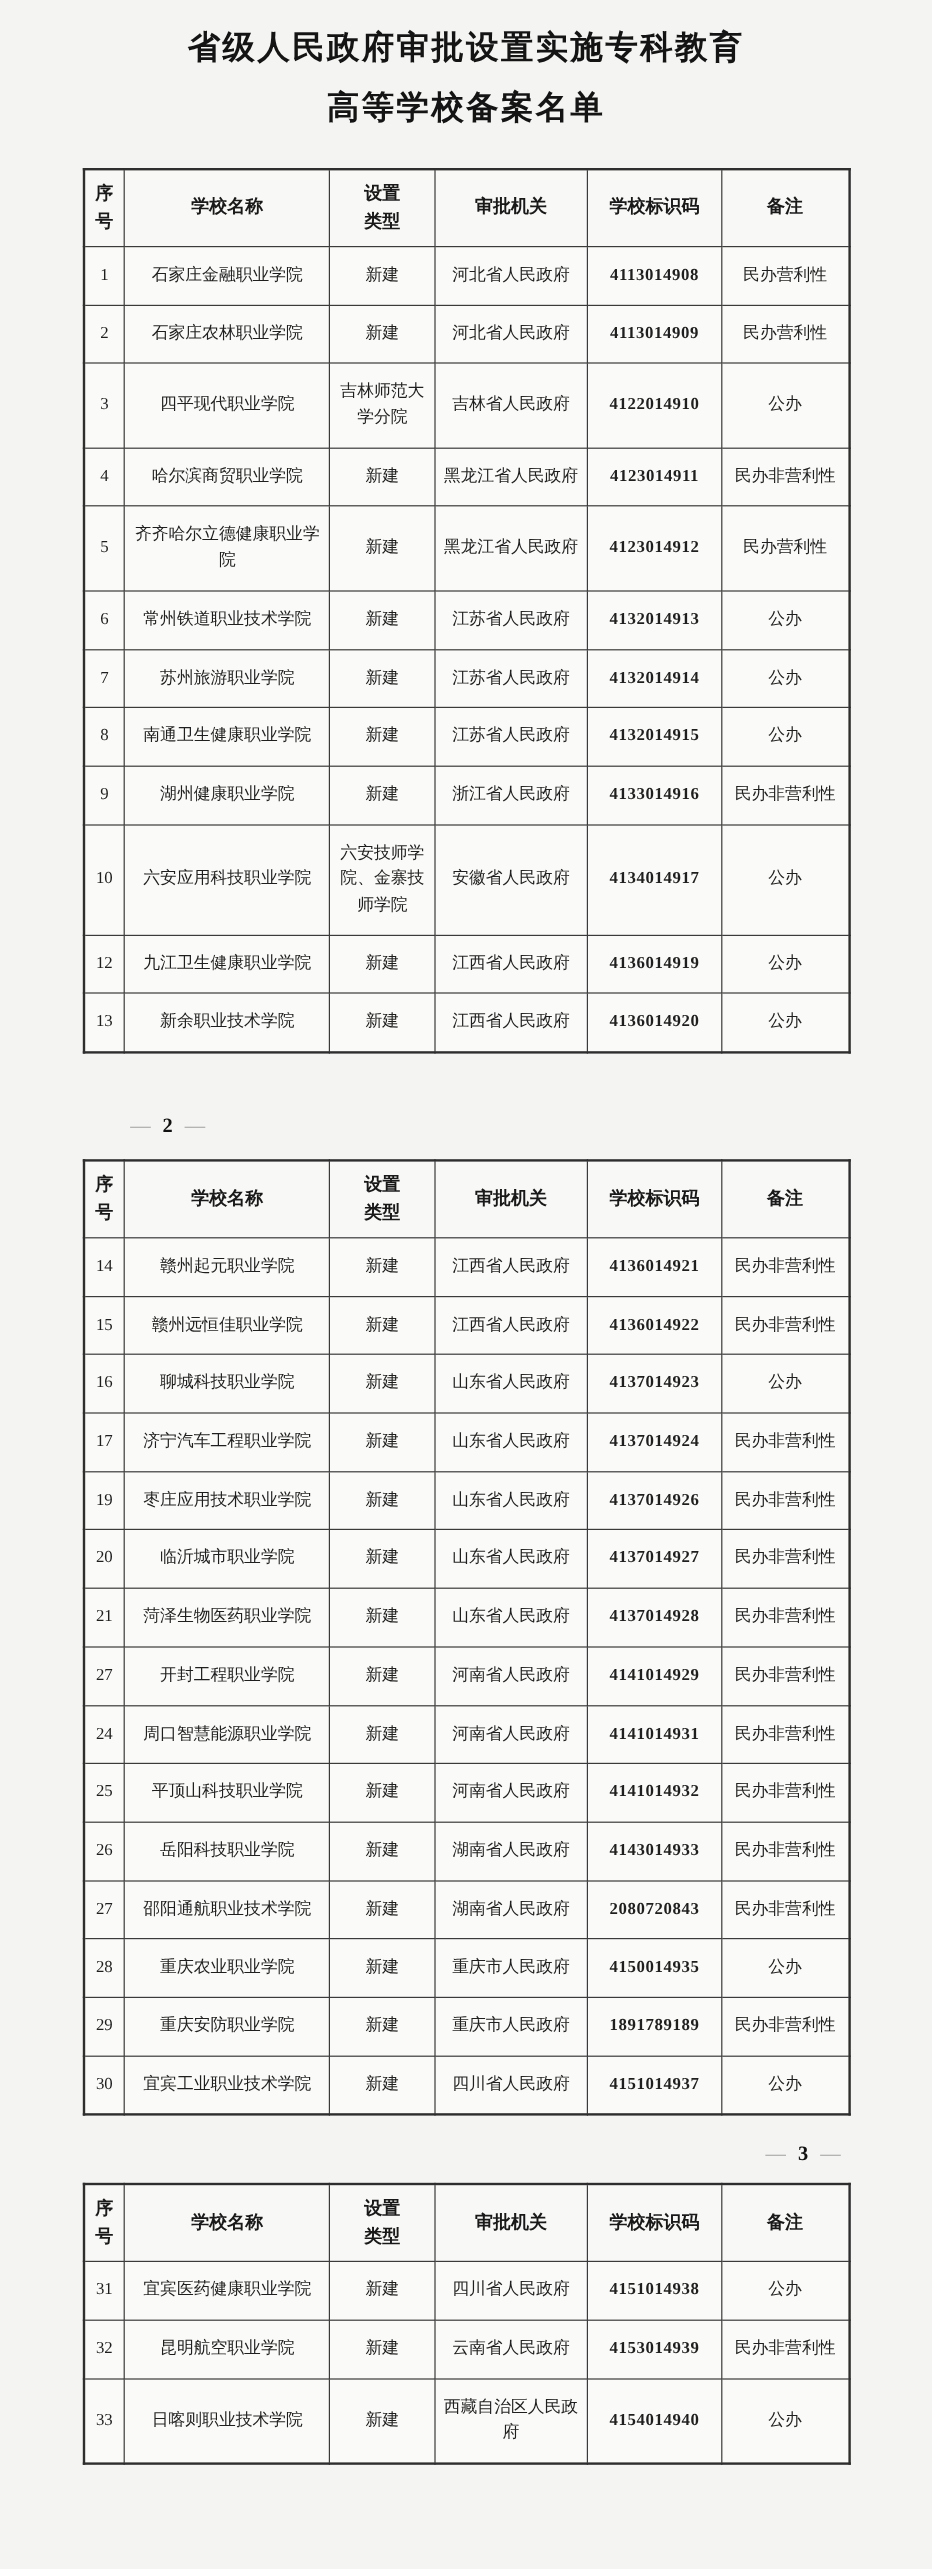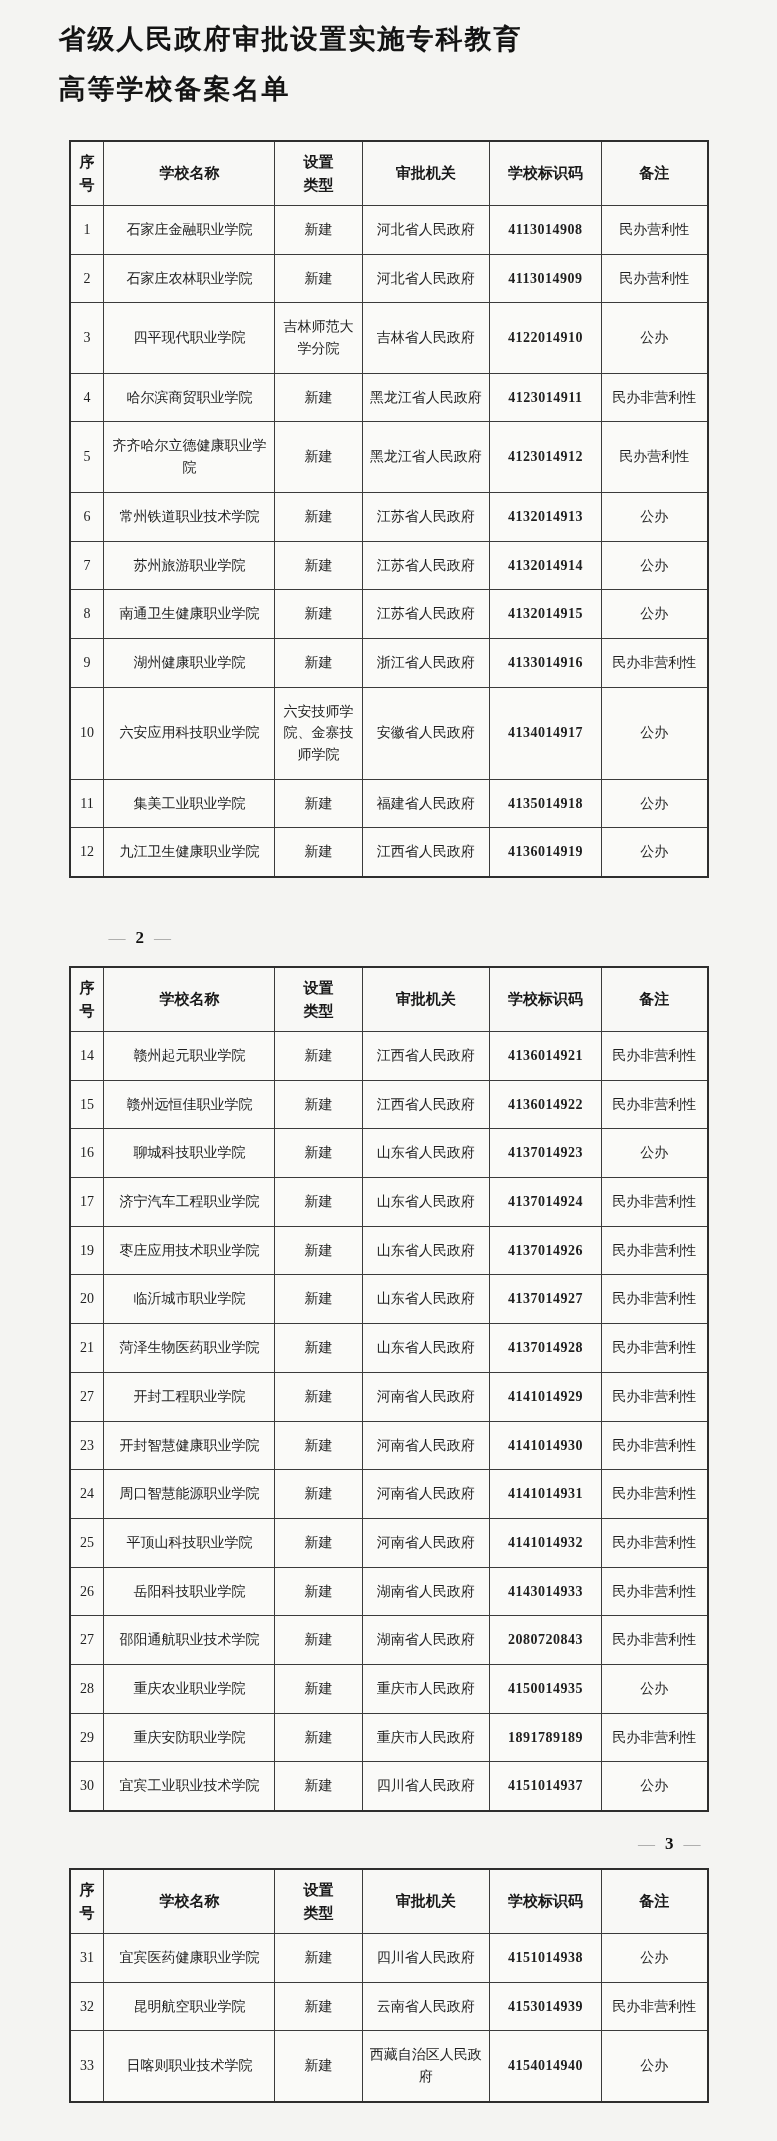--- a/index.html
+++ b/index.html
@@ -11,20 +11,21 @@
   }
   body { width: 777px; }
   .page {
     width: 777px;
     padding: 14px 0 18px 0;
     box-sizing: border-box;
   }
   .title-block {
     width: 660px;
     margin: 0 auto 26px auto;
+    text-align: center;
   }
   .title-line {
     font-size: 27px;
     font-weight: bold;
     line-height: 50px;
     letter-spacing: 2px;
     color: #141414;
   }
   .content {
     width: 640px;
@@ -179,33 +180,33 @@
           </tr>
           <tr>
             <td class="cell-no">10</td>
             <td class="cell-name">六安应用科技职业学院</td>
             <td class="cell-type">六安技师学院、金寨技师学院</td>
             <td class="cell-authority">安徽省人民政府</td>
             <td class="cell-code">4134014917</td>
             <td class="cell-note">公办</td>
           </tr>
           <tr>
-            <td class="cell-no">11</td>
-            <td class="cell-name">集美工业职业学院</td>
-            <td class="cell-type">新建</td>
-            <td class="cell-authority">福建省人民政府</td>
-            <td class="cell-code">4135014918</td>
-            <td class="cell-note">公办</td>
-          </tr>
-          <tr>
             <td class="cell-no">12</td>
             <td class="cell-name">九江卫生健康职业学院</td>
             <td class="cell-type">新建</td>
             <td class="cell-authority">江西省人民政府</td>
             <td class="cell-code">4136014919</td>
+            <td class="cell-note">公办</td>
+          </tr>
+          <tr>
+            <td class="cell-no">13</td>
+            <td class="cell-name">新余职业技术学院</td>
+            <td class="cell-type">新建</td>
+            <td class="cell-authority">江西省人民政府</td>
+            <td class="cell-code">4136014920</td>
             <td class="cell-note">公办</td>
           </tr>
         </tbody>
       </table>
       <div class="page-marker left"><span class="dash">—</span><span class="num">2</span><span class="dash">—</span></div>
       <table class="schools">
         <colgroup>
           <col class="col-no">
           <col class="col-name">
           <col class="col-type">
@@ -284,28 +285,20 @@
           </tr>
           <tr>
             <td class="cell-no">27</td>
             <td class="cell-name">开封工程职业学院</td>
             <td class="cell-type">新建</td>
             <td class="cell-authority">河南省人民政府</td>
             <td class="cell-code">4141014929</td>
             <td class="cell-note">民办非营利性</td>
           </tr>
           <tr>
-            <td class="cell-no">23</td>
-            <td class="cell-name">开封智慧健康职业学院</td>
-            <td class="cell-type">新建</td>
-            <td class="cell-authority">河南省人民政府</td>
-            <td class="cell-code">4141014930</td>
-            <td class="cell-note">民办非营利性</td>
-          </tr>
-          <tr>
             <td class="cell-no">24</td>
             <td class="cell-name">周口智慧能源职业学院</td>
             <td class="cell-type">新建</td>
             <td class="cell-authority">河南省人民政府</td>
             <td class="cell-code">4141014931</td>
             <td class="cell-note">民办非营利性</td>
           </tr>
           <tr>
             <td class="cell-no">25</td>
             <td class="cell-name">平顶山科技职业学院</td>

